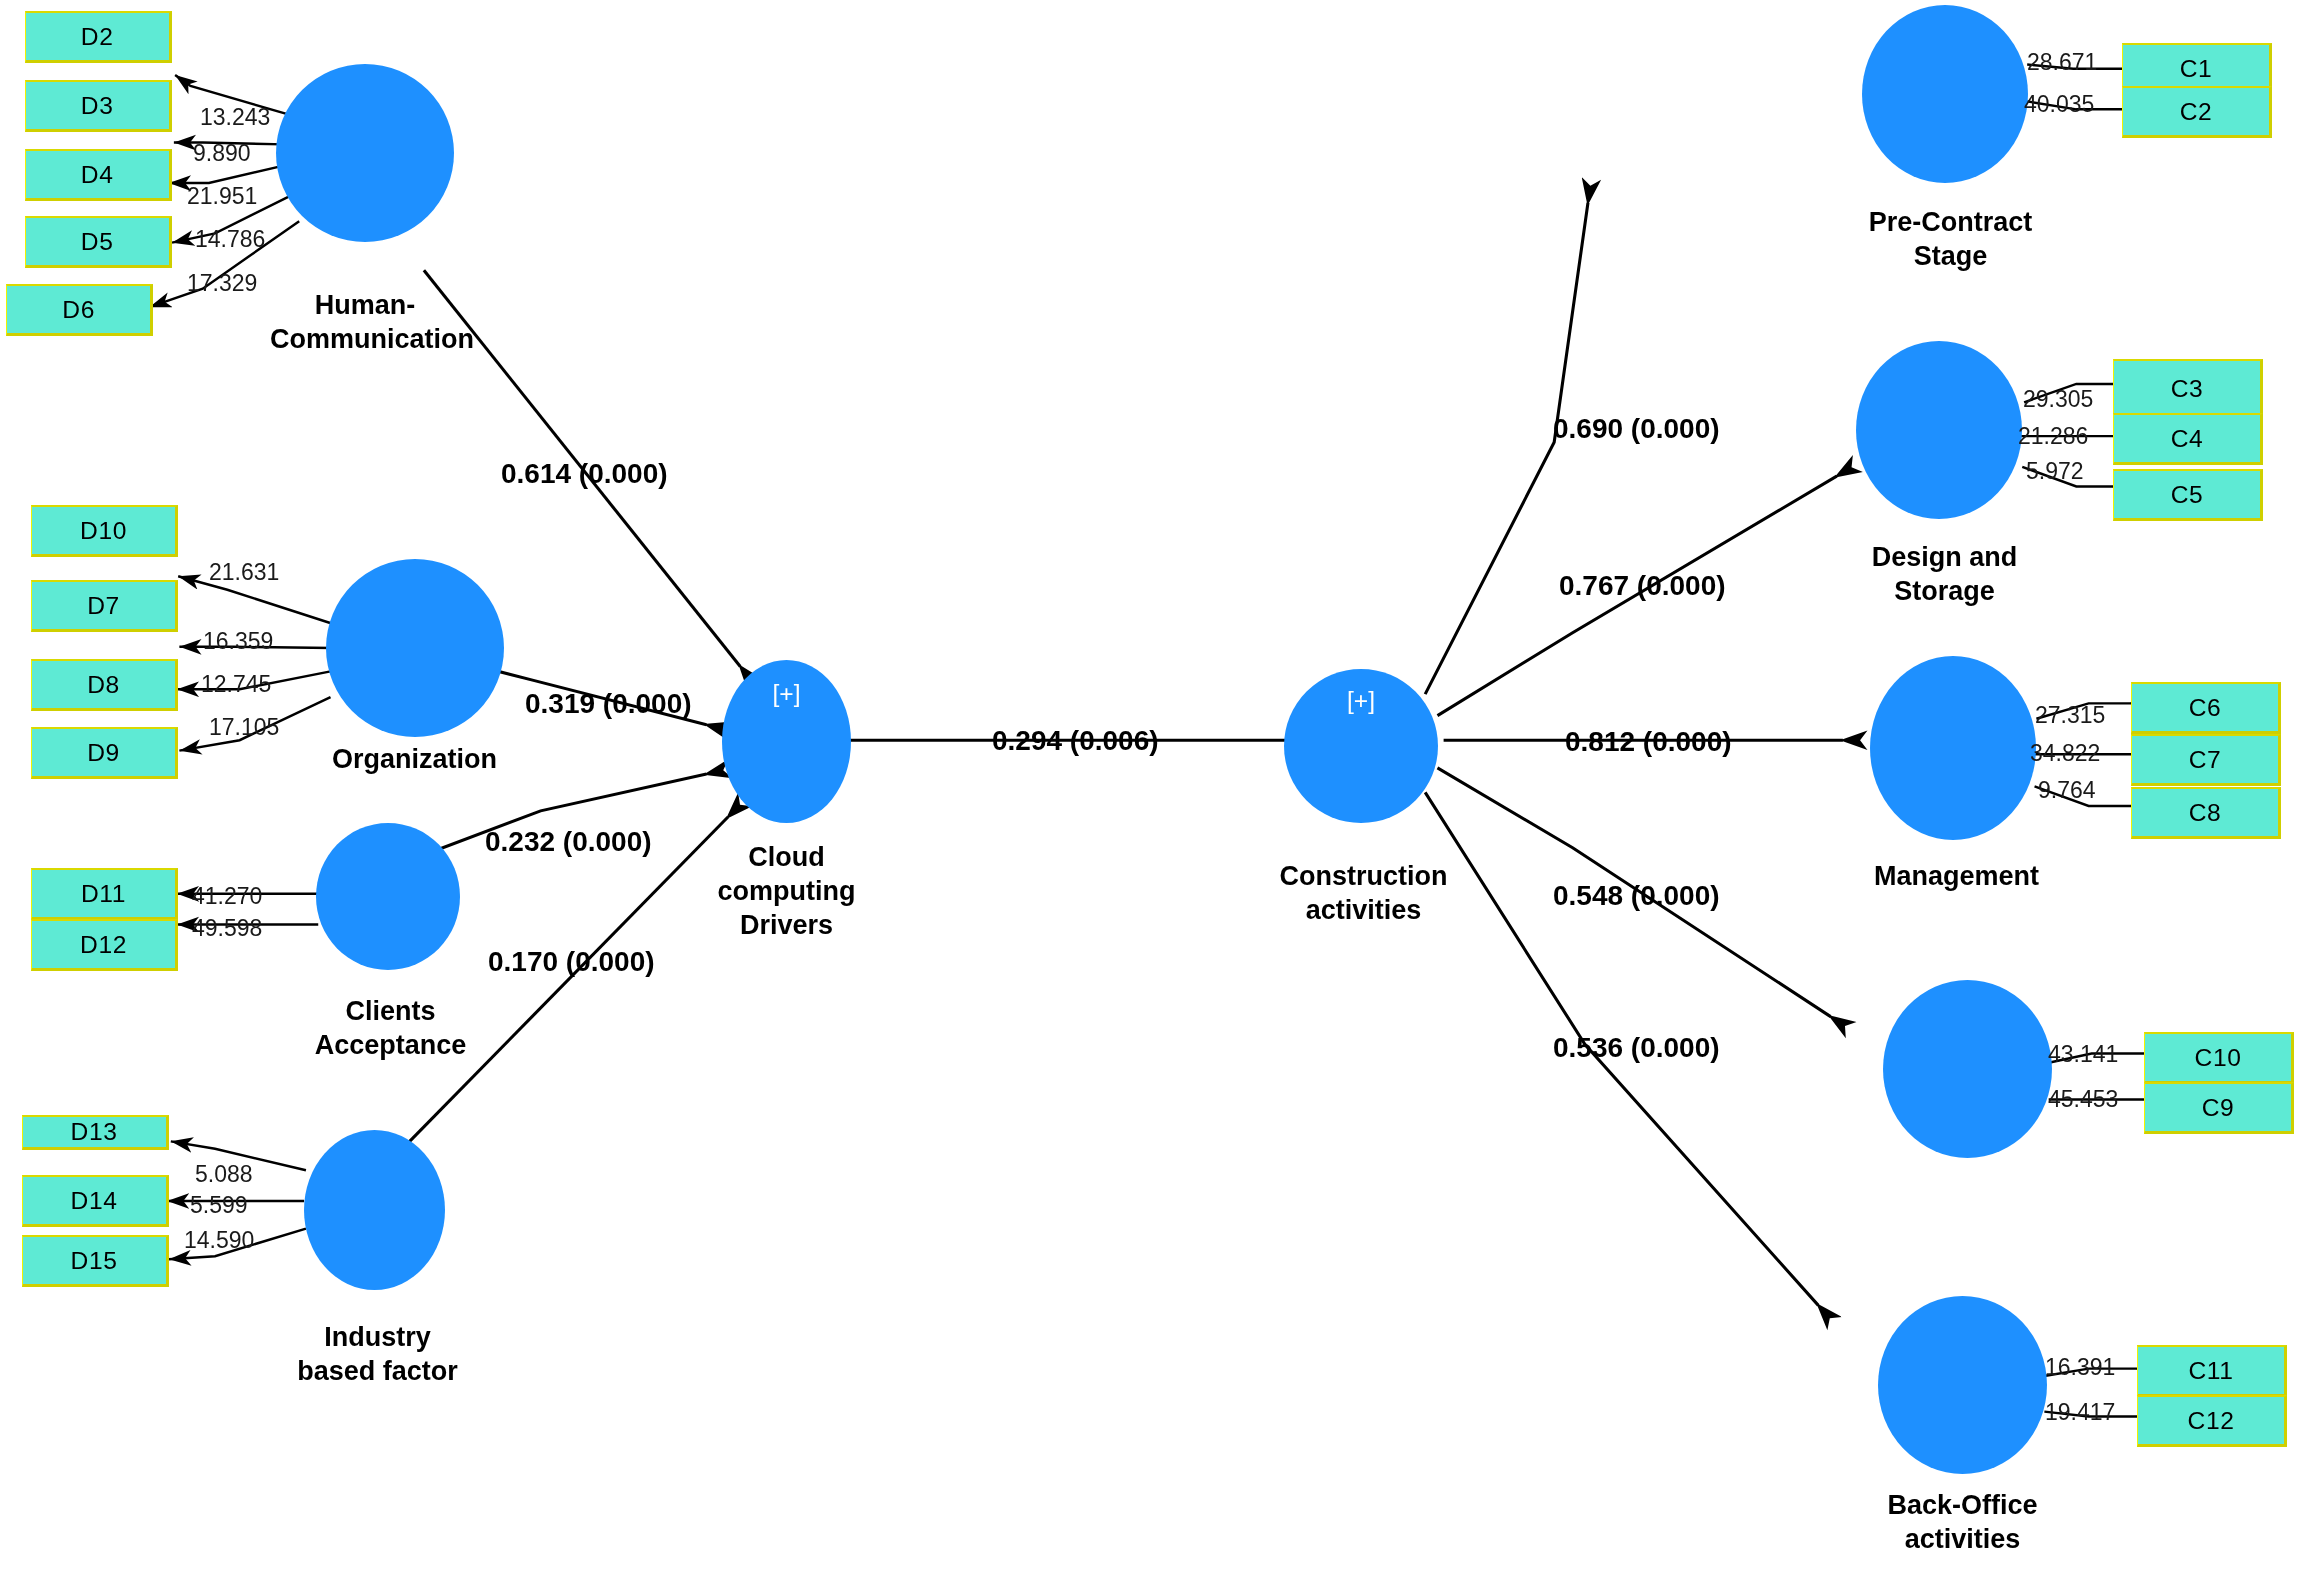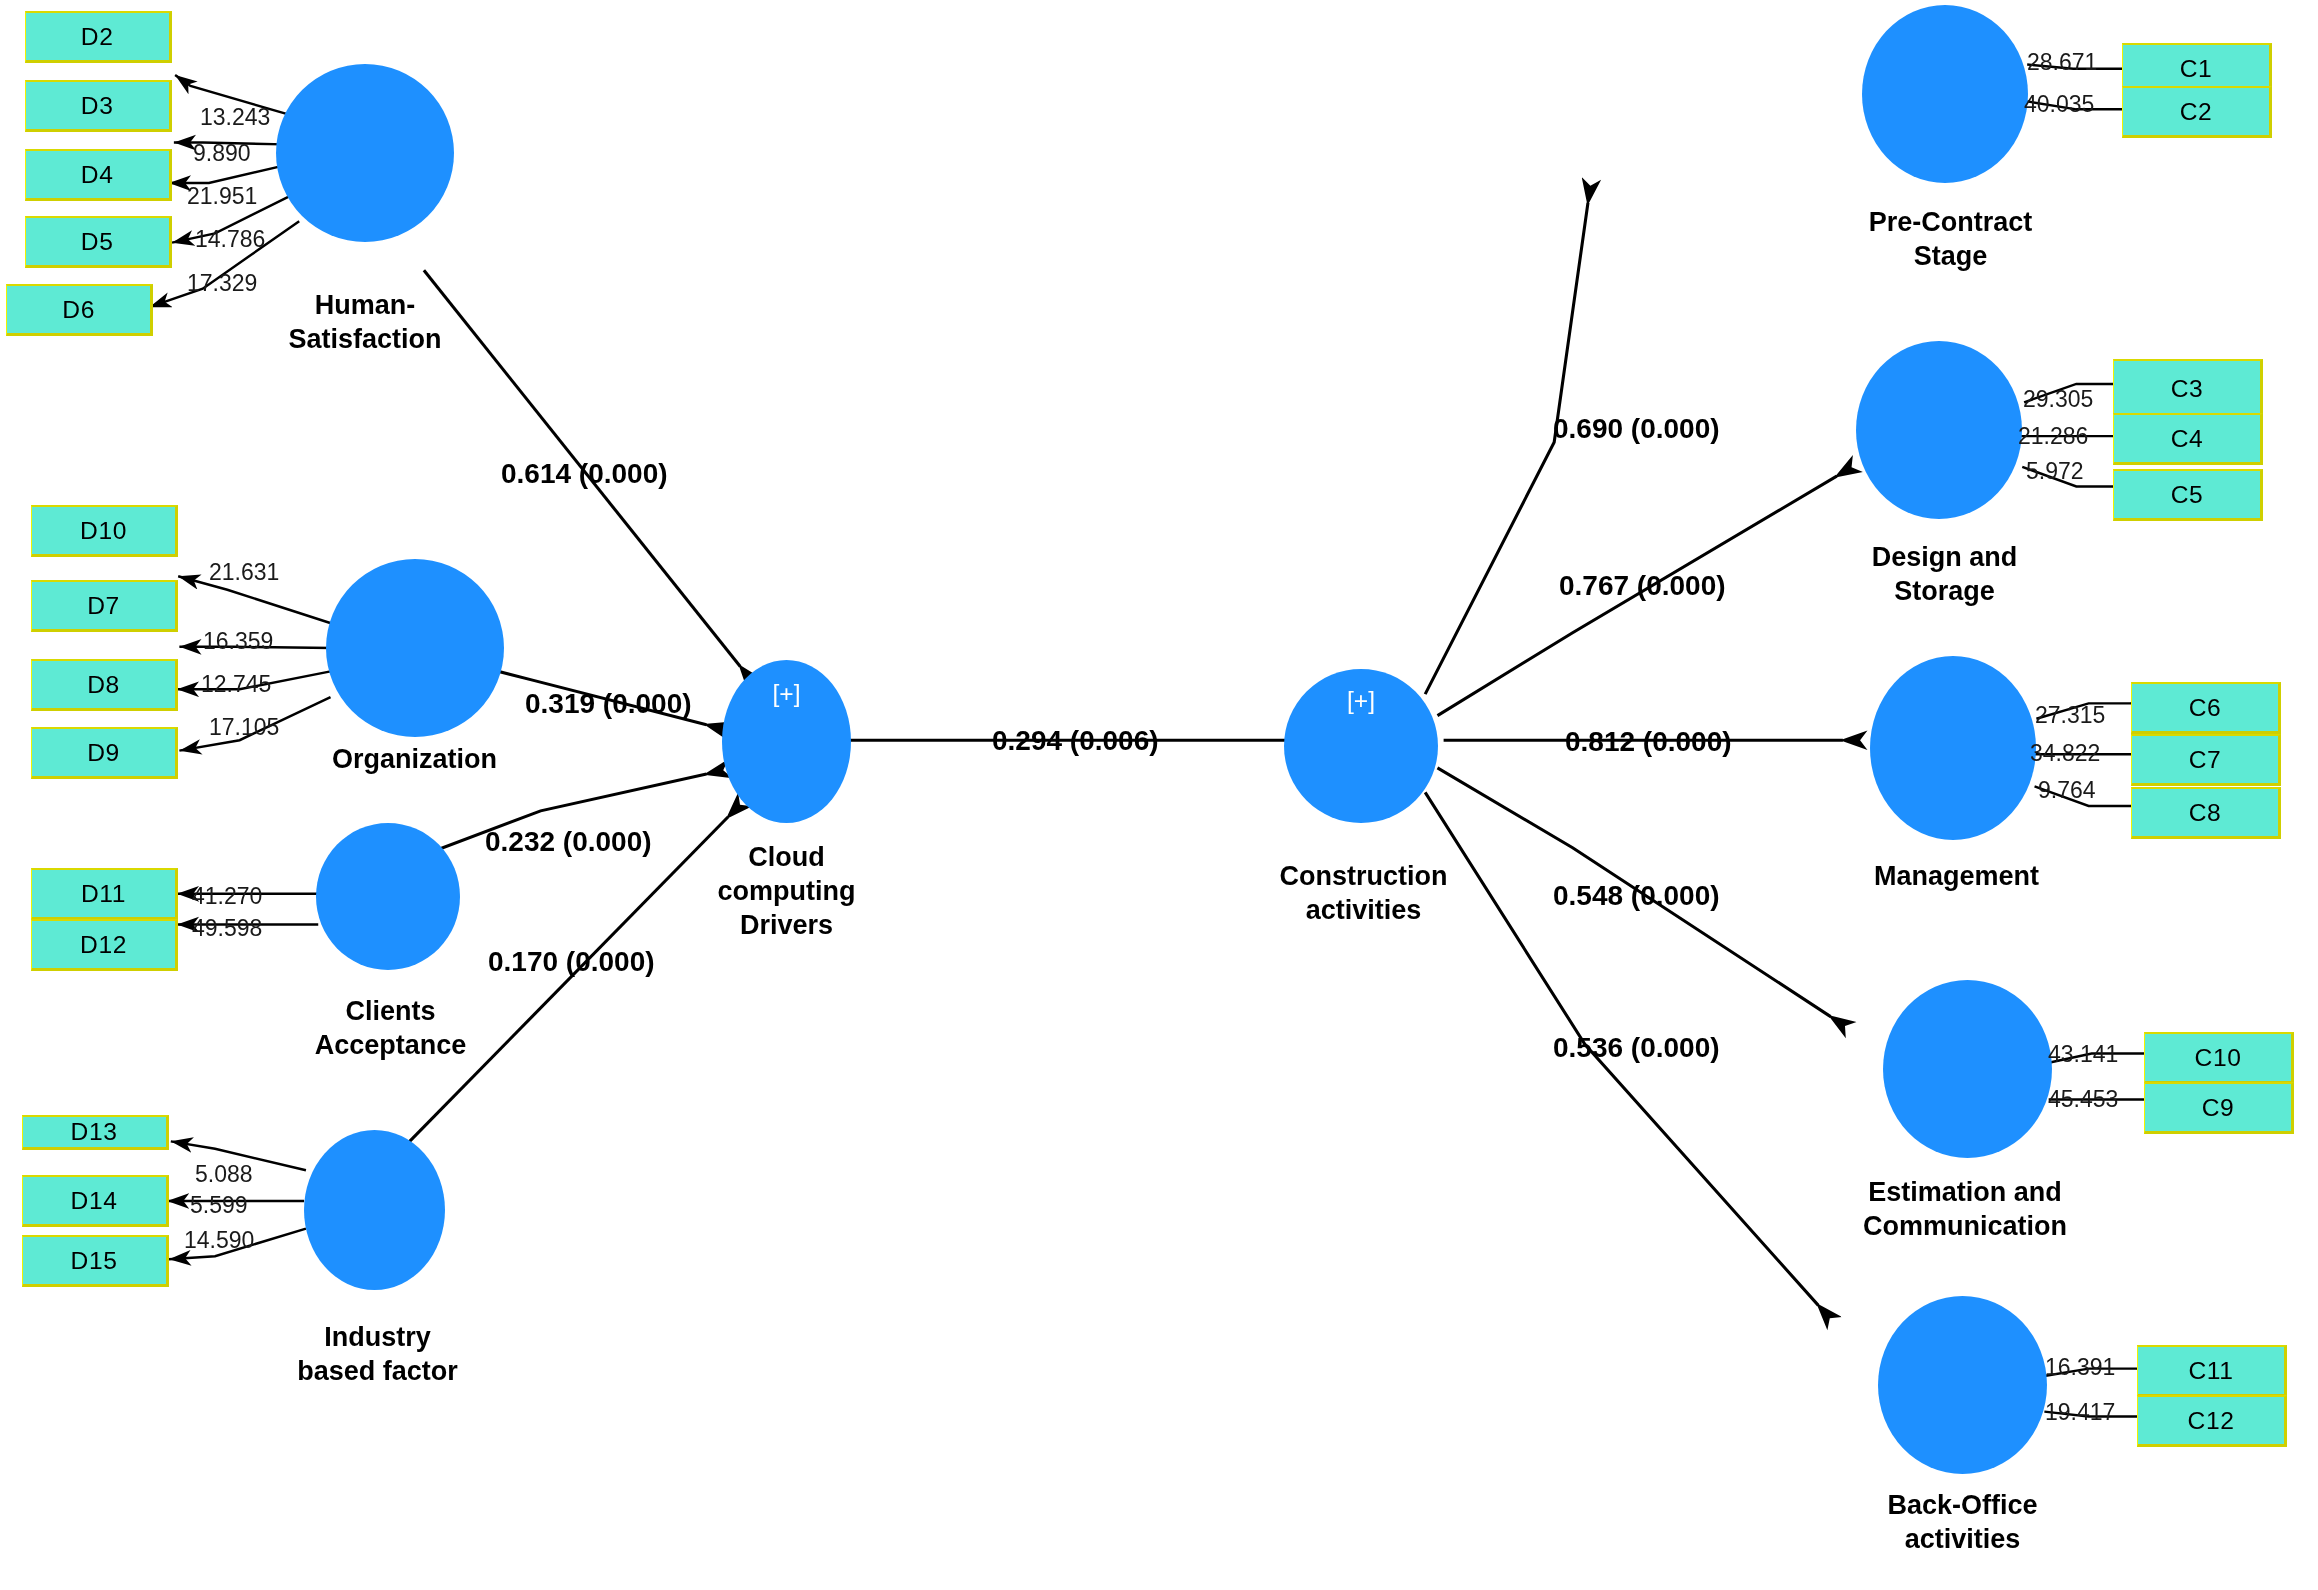--- a/index.html
+++ b/index.html
@@ -253,21 +253,21 @@
 
   <div class="indicator" style="left:2137px; top:1345px; width:150px; height:52px;">
       <span>C11</span>
     </div>
   <div class="indicator" style="left:2137px; top:1395px; width:150px; height:52px;">
       <span>C12</span>
     </div>
 
   <div class="construct" style="left:276px; top:64px; width:178px; height:178px;"></div>
   <div class="construct-label" style="left:270px; top:289px; width:190px;">Human-
-Satisfaction</div>
+Communication</div>
 
   <div class="construct" style="left:326px; top:559px; width:178px; height:178px;"></div>
   <div class="construct-label" style="left:301px; top:743px; width:227px;">Organization</div>
 
   <div class="construct" style="left:316px; top:823px; width:144px; height:147px;"></div>
   <div class="construct-label" style="left:289px; top:995px; width:203px;">Clients
 Acceptance</div>
 
   <div class="construct" style="left:304px; top:1130px; width:141px; height:160px;"></div>
   <div class="construct-label" style="left:279px; top:1321px; width:197px;">Industry
@@ -291,22 +291,20 @@
 Stage</div>
 
   <div class="construct" style="left:1856px; top:341px; width:166px; height:178px;"></div>
   <div class="construct-label" style="left:1843px; top:541px; width:203px;">Design and
 Storage</div>
 
   <div class="construct" style="left:1870px; top:656px; width:166px; height:184px;"></div>
   <div class="construct-label" style="left:1843px; top:860px; width:227px;">Management</div>
 
   <div class="construct" style="left:1883px; top:980px; width:169px; height:178px;"></div>
-  <div class="construct-label" style="left:1833px; top:1176px; width:264px;">Estimation and
-Communication</div>
 
   <div class="construct" style="left:1878px; top:1296px; width:169px; height:178px;"></div>
   <div class="construct-label" style="left:1849px; top:1489px; width:227px;">Back-Office
 activities</div>
 
   <div class="loading-label" style="left:200px; top:104px;">13.243</div>
   <div class="loading-label" style="left:193px; top:140px;">9.890</div>
   <div class="loading-label" style="left:187px; top:183px;">21.951</div>
   <div class="loading-label" style="left:195px; top:226px;">14.786</div>
   <div class="loading-label" style="left:187px; top:270px;">17.329</div>

